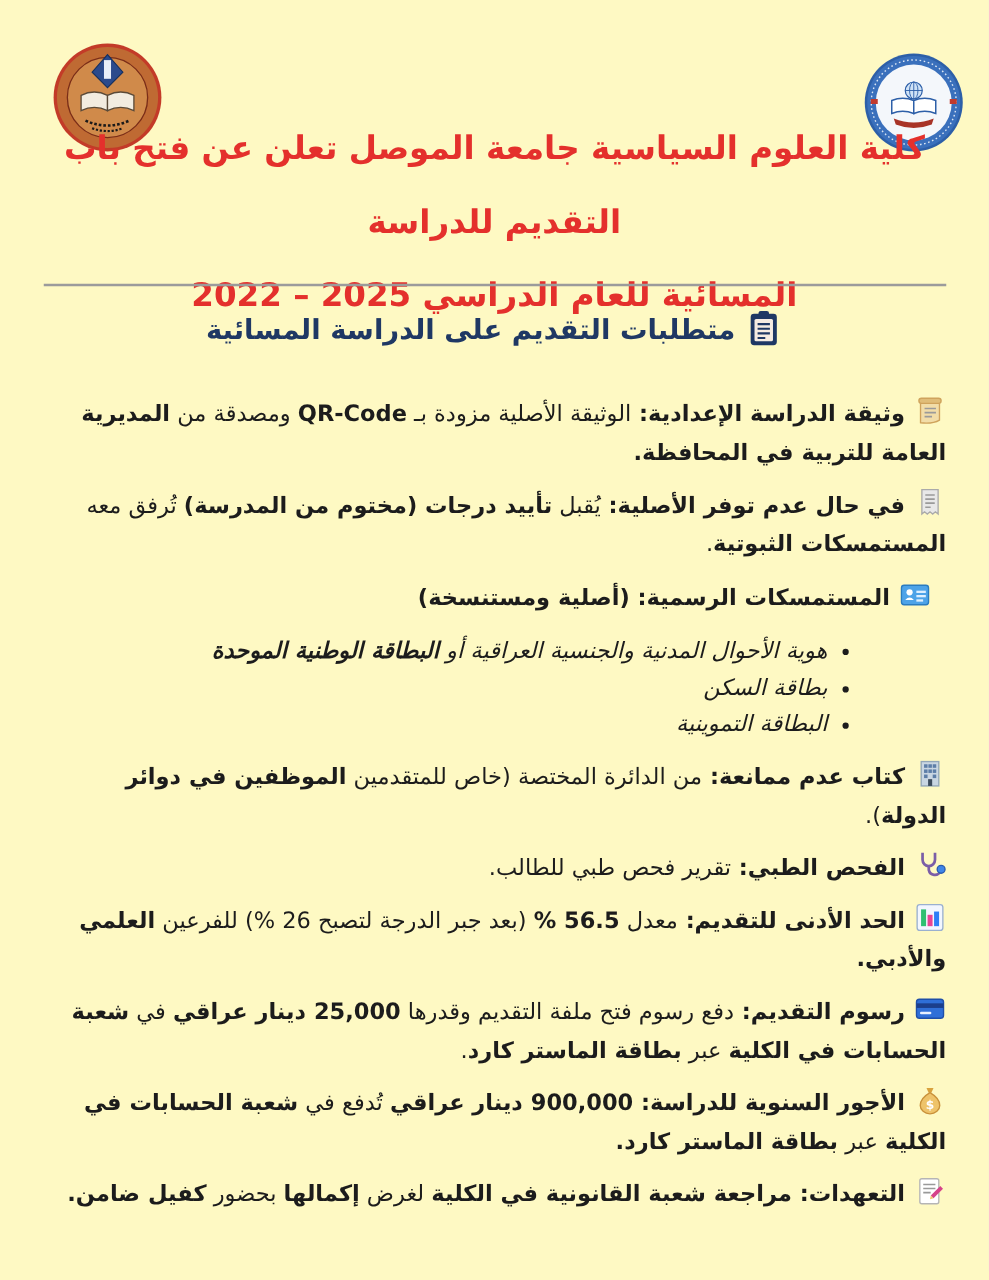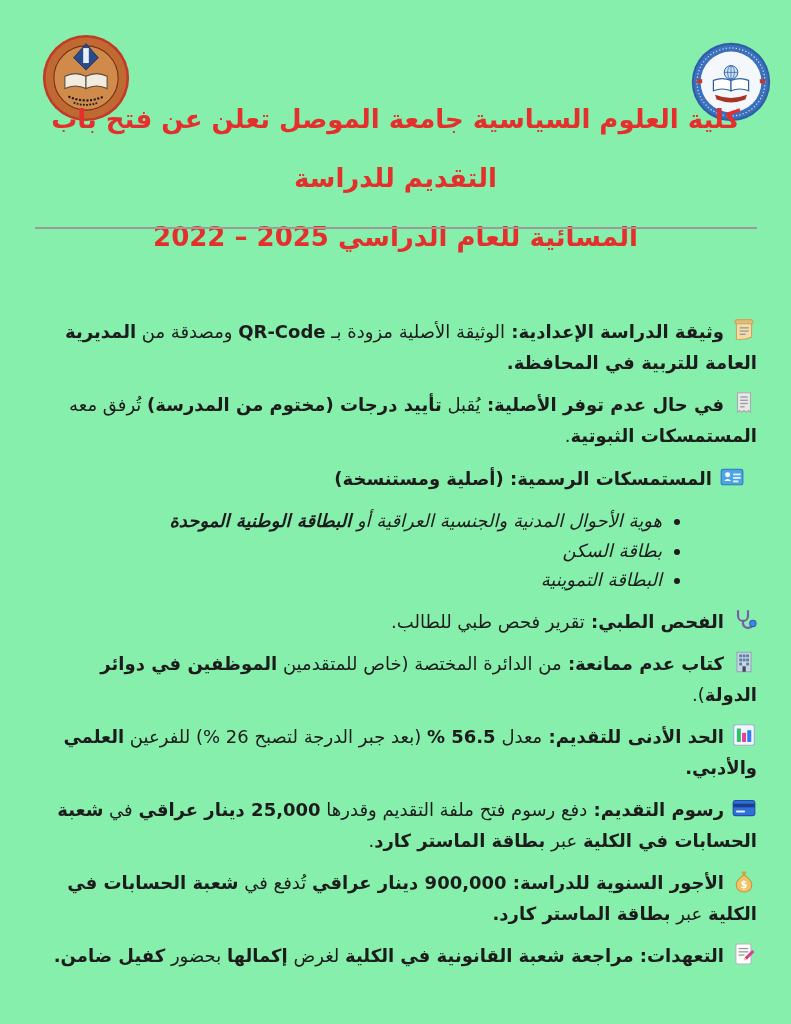--- a/index.html
+++ b/index.html
@@ -1,21 +1,21 @@
 <!DOCTYPE html>
 <html lang="ar" dir="rtl"><head>
 <meta charset="utf-8">
 <style>
   html,body{margin:0;padding:0;}
   body{background:#e9e9e9;}
   .page{
     position:relative;
     width:791px;height:1024px;
     margin:0 auto;
-    background:#86efac;
+    background:#fef9c3;
     overflow:hidden;
     direction:rtl;
     font-family:"DejaVu Sans","Liberation Sans",sans-serif;
     color:#1c1c1c;
   }
   .logo{position:absolute;}
   .logo-left{left:42px;top:34px;width:88px;height:88px;}
   .logo-right{right:20px;top:42px;width:80px;height:80px;}
   .main-title{
     position:absolute;top:90px;left:30px;right:30px;
@@ -83,20 +83,33 @@
     </svg>
   </div>
 
   <div class="main-title">
     <div>كلية العلوم السياسية جامعة الموصل تعلن عن فتح باب التقديم للدراسة</div>
     <div>المسائية للعام الدراسي 2025 – 2022</div>
   </div>
 
   <div class="separator"></div>
 
+  <div class="section-head">
+    <span class="sec-icon">
+      <svg viewBox="0 0 24 26" width="30" height="32">
+        <rect x="3.5" y="3.2" width="17" height="20.5" rx="2.2" fill="#1f3864"></rect>
+        <rect x="6" y="6.6" width="12" height="14.6" rx="1" fill="#f6ece2"></rect>
+        <rect x="8.6" y="1.4" width="6.8" height="4" rx="1.4" fill="#1f3864"></rect>
+        <line x1="8" y1="10" x2="16" y2="10" stroke="#1f3864" stroke-width="1.4"></line>
+        <line x1="8" y1="13" x2="16" y2="13" stroke="#1f3864" stroke-width="1.4"></line>
+        <line x1="8" y1="16" x2="16" y2="16" stroke="#1f3864" stroke-width="1.4"></line>
+        <line x1="8" y1="19" x2="13" y2="19" stroke="#1f3864" stroke-width="1.4"></line>
+      </svg>
+    </span><span>متطلبات التقديم على الدراسة المسائية</span>
+  </div>
 
   <div class="items">
 
     <p class="item"><span class="it-icon"><svg viewBox="0 0 24 24" width="26" height="26">
         <path d="M5 5 h14 v13.5 q-5 3 -14 2 z" fill="#f2dda8" stroke="#cfa35c" stroke-width="1"></path>
         <rect x="3.8" y="2.4" width="16.4" height="3.8" rx="1.9" fill="#e0bd78" stroke="#cfa35c" stroke-width="1"></rect>
         <line x1="8" y1="10" x2="16.4" y2="10" stroke="#9a9a9a" stroke-width="1.2"></line>
         <line x1="8" y1="13" x2="16.4" y2="13" stroke="#9a9a9a" stroke-width="1.2"></line>
         <line x1="8" y1="16" x2="13.5" y2="16" stroke="#9a9a9a" stroke-width="1.2"></line>
       </svg></span><span class="seg"><span class="bold">وثيقة الدراسة الإعدادية: </span><span>الوثيقة الأصلية مزودة بـ </span><span class="bold">QR-Code</span><span> ومصدقة من </span><span class="bold">المديرية العامة للتربية في المحافظة</span><span class="bold">.</span></span></p>
@@ -119,37 +132,37 @@
         <rect x="13" y="15.2" width="5" height="1.7" fill="#dff0ff"></rect>
       </svg></span><span class="seg"><span class="bold">المستمسكات الرسمية: (أصلية ومستنسخة)</span></span></p>
       <ul class="subs">
         <li><span class="seg"><span>هوية الأحوال المدنية والجنسية العراقية أو </span><span class="bold">البطاقة الوطنية الموحدة</span></span></li>
         <li><span class="seg"><span>بطاقة السكن</span></span></li>
         <li><span class="seg"><span>البطاقة التموينية</span></span></li>
       </ul>
     </div>
 
     <p class="item"><span class="it-icon"><svg viewBox="0 0 24 24" width="26" height="26">
-        <path d="M6.5 3 v5.2 a4.6 4.6 0 0 0 9.2 0 V3" fill="none" stroke="#7b5ea7" stroke-width="2"></path>
-        <path d="M11.1 13 v2.6 a4.6 4.6 0 0 0 8.6 1.2" fill="none" stroke="#7b5ea7" stroke-width="2"></path>
-        <circle cx="20.2" cy="15.2" r="2.9" fill="#3f86e8" stroke="#2a5cb0" stroke-width="1"></circle>
-      </svg></span><span class="seg"><span class="bold">الفحص الطبي: </span><span>تقرير فحص طبي للطالب.</span></span></p>
-
-    <p class="item"><span class="it-icon"><svg viewBox="0 0 24 24" width="26" height="26">
         <rect x="5.5" y="3" width="13" height="18" fill="#c9d6e2" stroke="#93a7b8" stroke-width="1"></rect>
         <rect x="7.6" y="5" width="2.6" height="2.6" fill="#5d7ea8"></rect>
             <rect x="10.8" y="5" width="2.6" height="2.6" fill="#5d7ea8"></rect>
             <rect x="14" y="5" width="2.6" height="2.6" fill="#5d7ea8"></rect>
         <rect x="7.6" y="8.8" width="2.6" height="2.6" fill="#5d7ea8"></rect>
             <rect x="10.8" y="8.8" width="2.6" height="2.6" fill="#5d7ea8"></rect>
             <rect x="14" y="8.8" width="2.6" height="2.6" fill="#5d7ea8"></rect>
         <rect x="7.6" y="12.6" width="2.6" height="2.6" fill="#5d7ea8"></rect>
             <rect x="14" y="12.6" width="2.6" height="2.6" fill="#5d7ea8"></rect>
         <rect x="10.6" y="16" width="3" height="5" fill="#3c4b5c"></rect>
       </svg></span><span class="seg"><span class="bold">كتاب عدم ممانعة: </span><span>من الدائرة المختصة (خاص للمتقدمين </span><span class="bold">الموظفين في دوائر الدولة</span><span>).</span></span></p>
+
+    <p class="item"><span class="it-icon"><svg viewBox="0 0 24 24" width="26" height="26">
+        <path d="M6.5 3 v5.2 a4.6 4.6 0 0 0 9.2 0 V3" fill="none" stroke="#7b5ea7" stroke-width="2"></path>
+        <path d="M11.1 13 v2.6 a4.6 4.6 0 0 0 8.6 1.2" fill="none" stroke="#7b5ea7" stroke-width="2"></path>
+        <circle cx="20.2" cy="15.2" r="2.9" fill="#3f86e8" stroke="#2a5cb0" stroke-width="1"></circle>
+      </svg></span><span class="seg"><span class="bold">الفحص الطبي: </span><span>تقرير فحص طبي للطالب.</span></span></p>
 
 
     <p class="item"><span class="it-icon"><svg viewBox="0 0 24 24" width="26" height="26">
         <rect x="2.5" y="2.5" width="19" height="19" rx="2" fill="#f2f6ff" stroke="#9ab0d0" stroke-width="1"></rect>
         <rect x="5.4" y="6" width="3.7" height="12.4" fill="#2fbf71"></rect>
         <rect x="10.2" y="10" width="3.7" height="8.4" fill="#e84393"></rect>
         <rect x="15" y="7.6" width="3.7" height="10.8" fill="#2d7ef7"></rect>
       </svg></span><span class="seg"><span class="bold">الحد الأدنى للتقديم: </span><span>معدل </span><span class="bold">56.5 %</span><span> (بعد جبر الدرجة لتصبح 26 %) للفرعين </span><span class="bold">العلمي والأدبي</span><span class="bold">.</span></span></p>
 
     <p class="item"><span class="it-icon"><svg viewBox="0 0 24 24" width="26" height="26">

